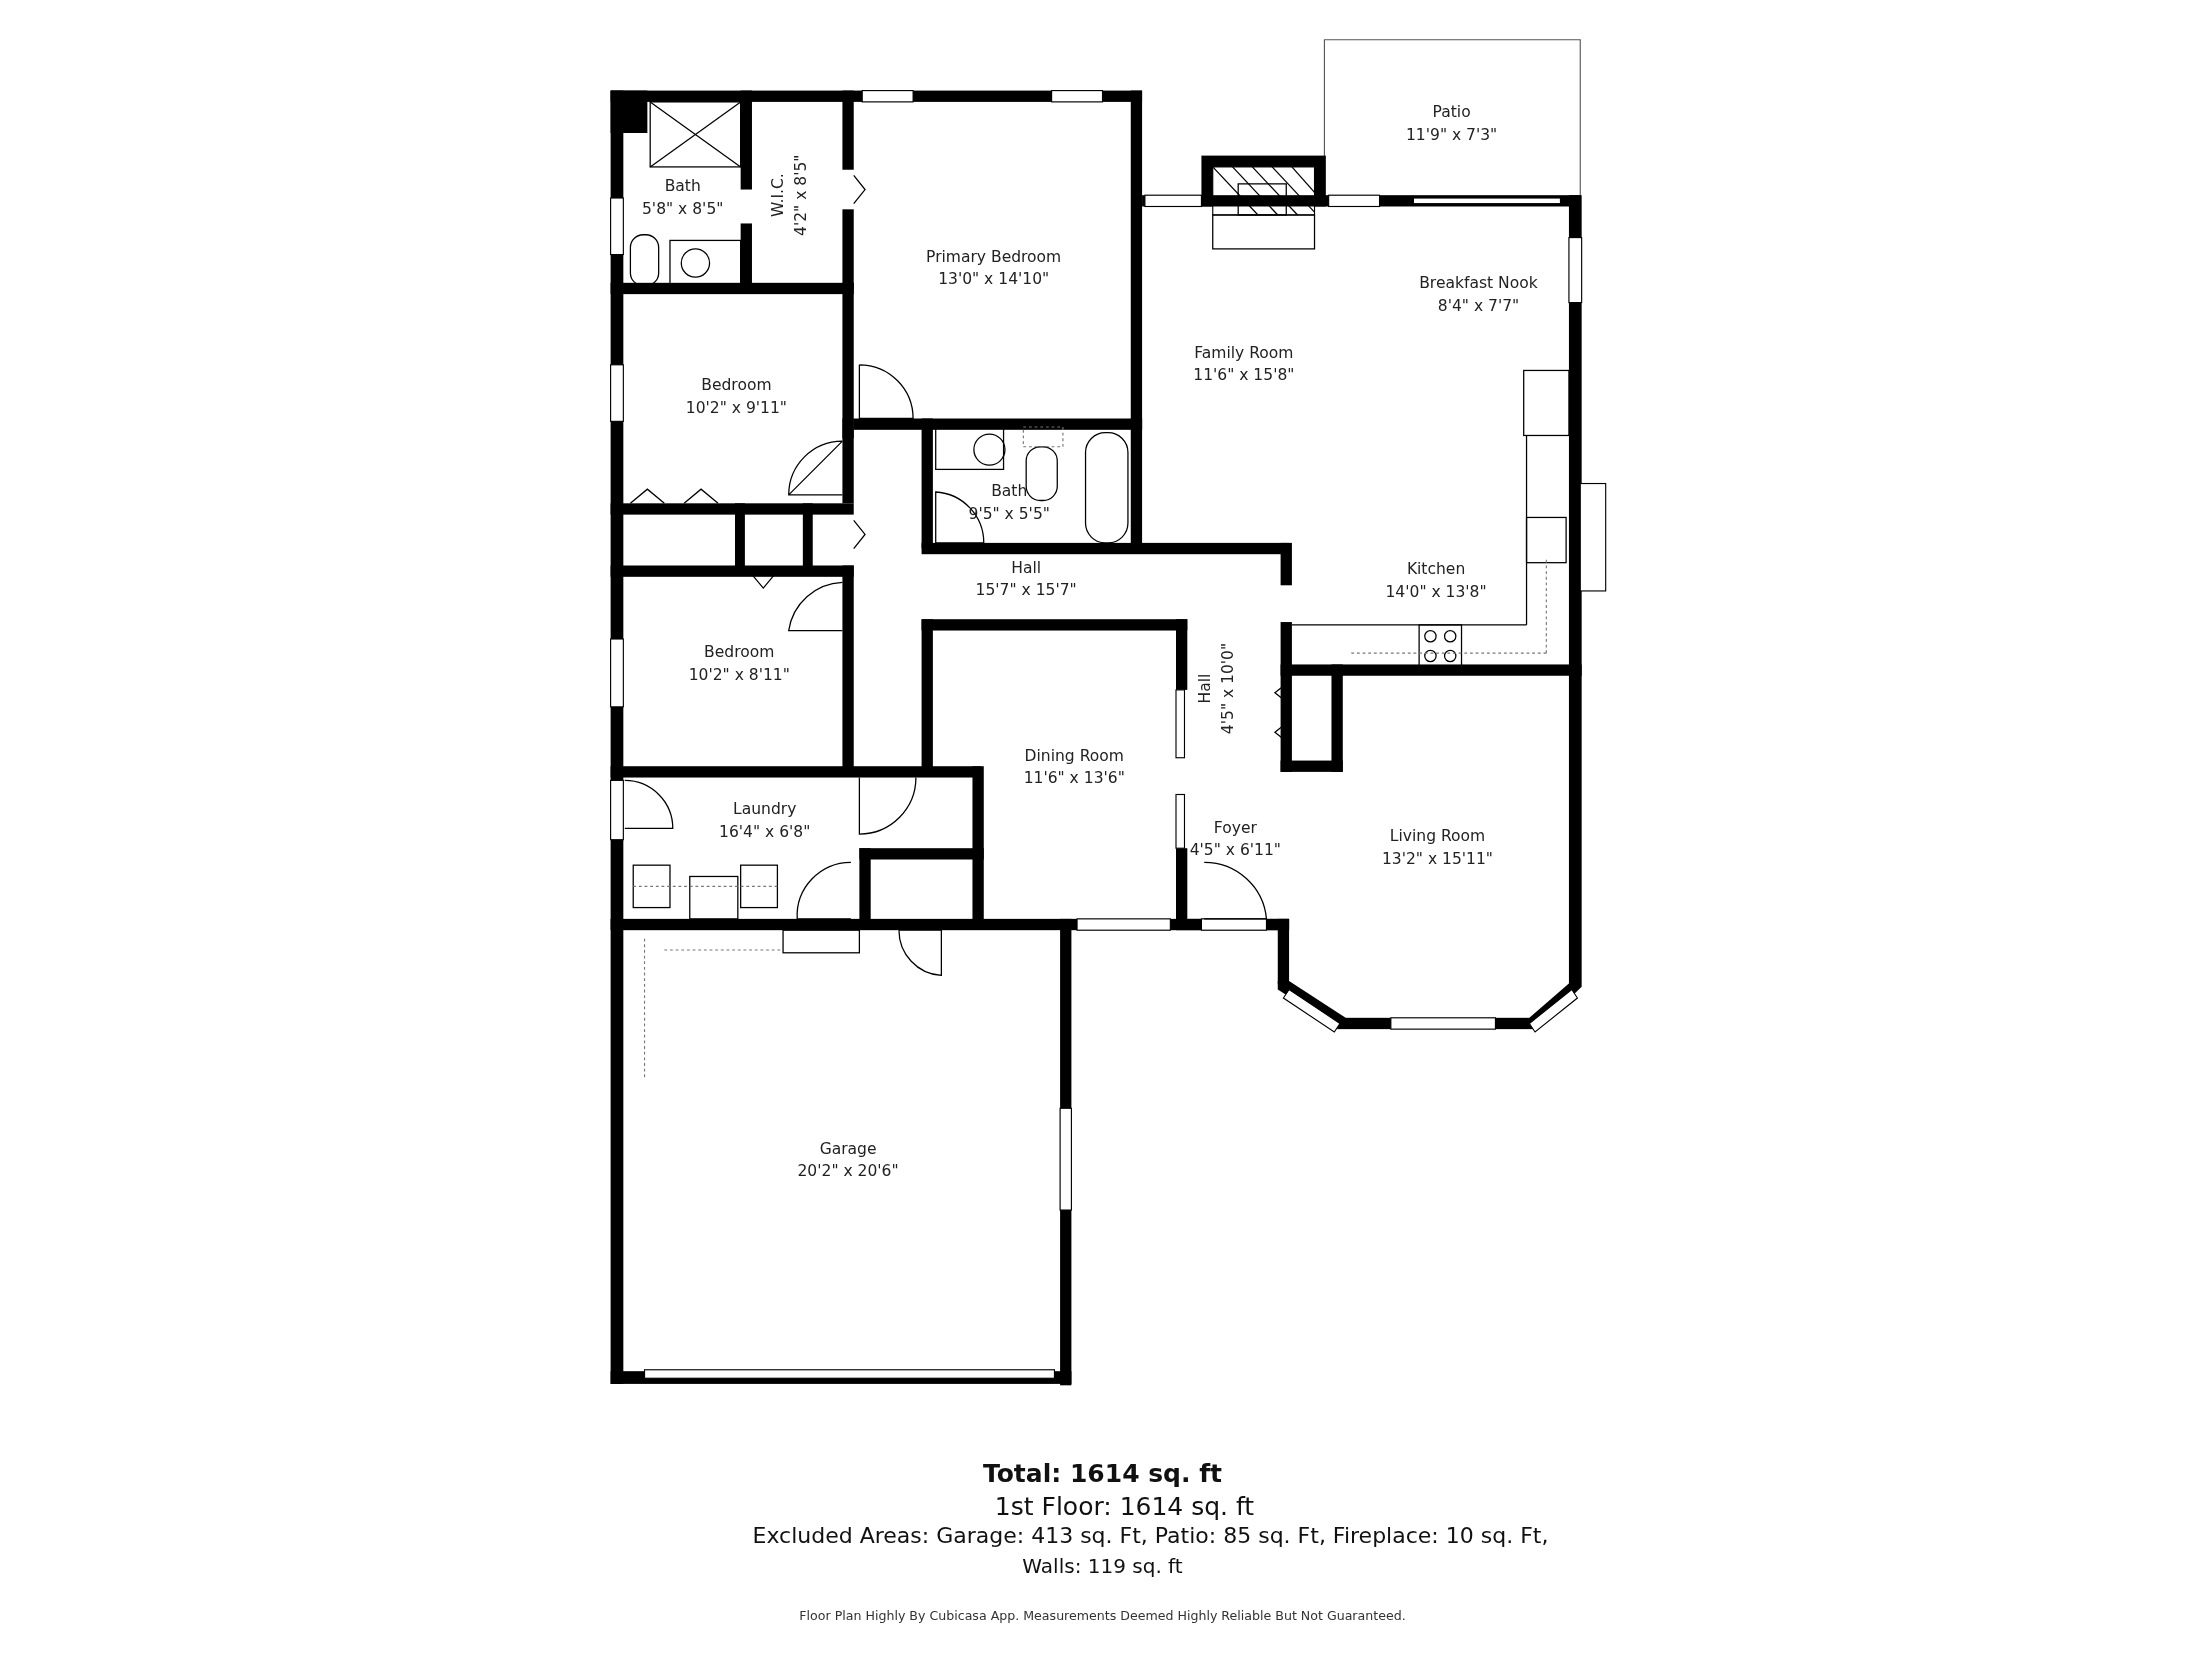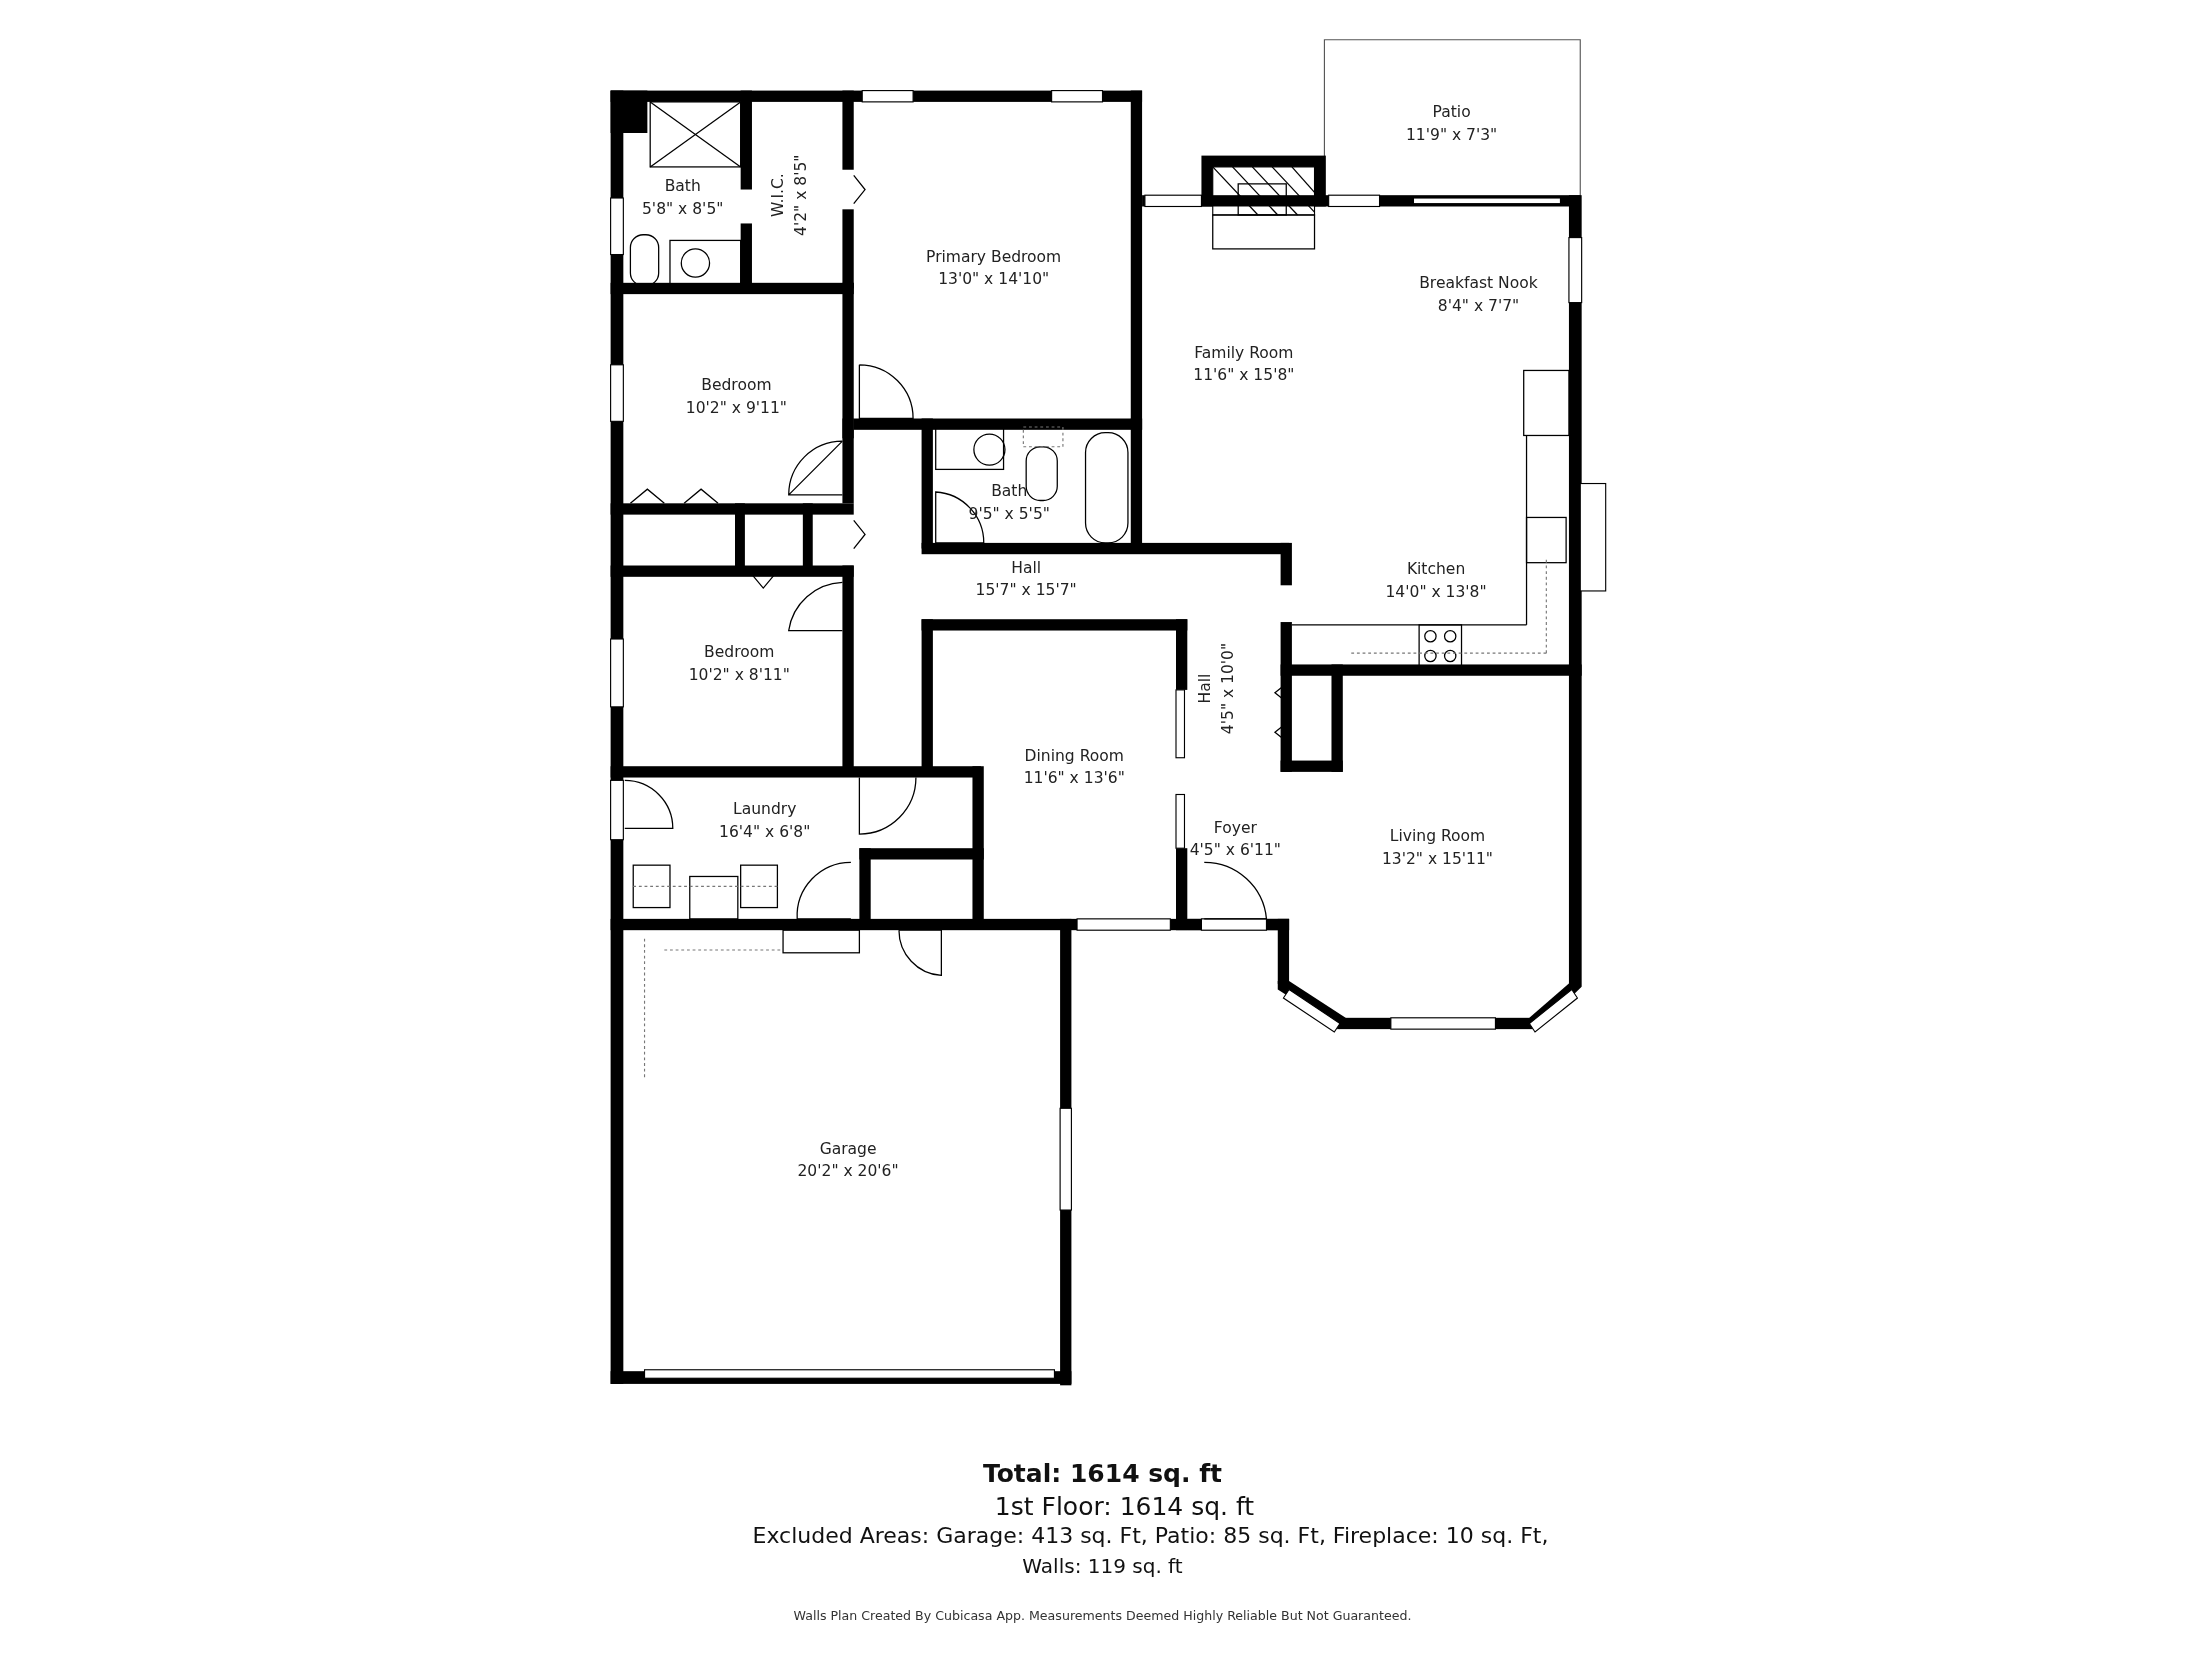--- a/index.html
+++ b/index.html
@@ -255,14 +255,14 @@
       <text class="room-name" x="600" y="816">Garage</text>
       <text class="room-dim" x="600" y="832">20'2" x 20'6"</text>
     </g>
   </g>
 </svg>
 
 <div class="footer" id="f-total">Total: 1614 sq. ft</div>
 <div class="footer" id="f-floor">1st Floor: 1614 sq. ft</div>
 <div class="footer" id="f-excl">Excluded Areas: Garage: 413 sq. Ft, Patio: 85 sq. Ft, Fireplace: 10 sq. Ft,</div>
 <div class="footer" id="f-walls">Walls: 119 sq. ft</div>
-<div class="footer" id="f-credit">Walls Plan Created By Cubicasa App. Measurements Deemed Highly Reliable But Not Guaranteed.</div>
+<div class="footer" id="f-credit">Floor Plan Highly By Cubicasa App. Measurements Deemed Highly Reliable But Not Guaranteed.</div>
 
 
 </body></html>

